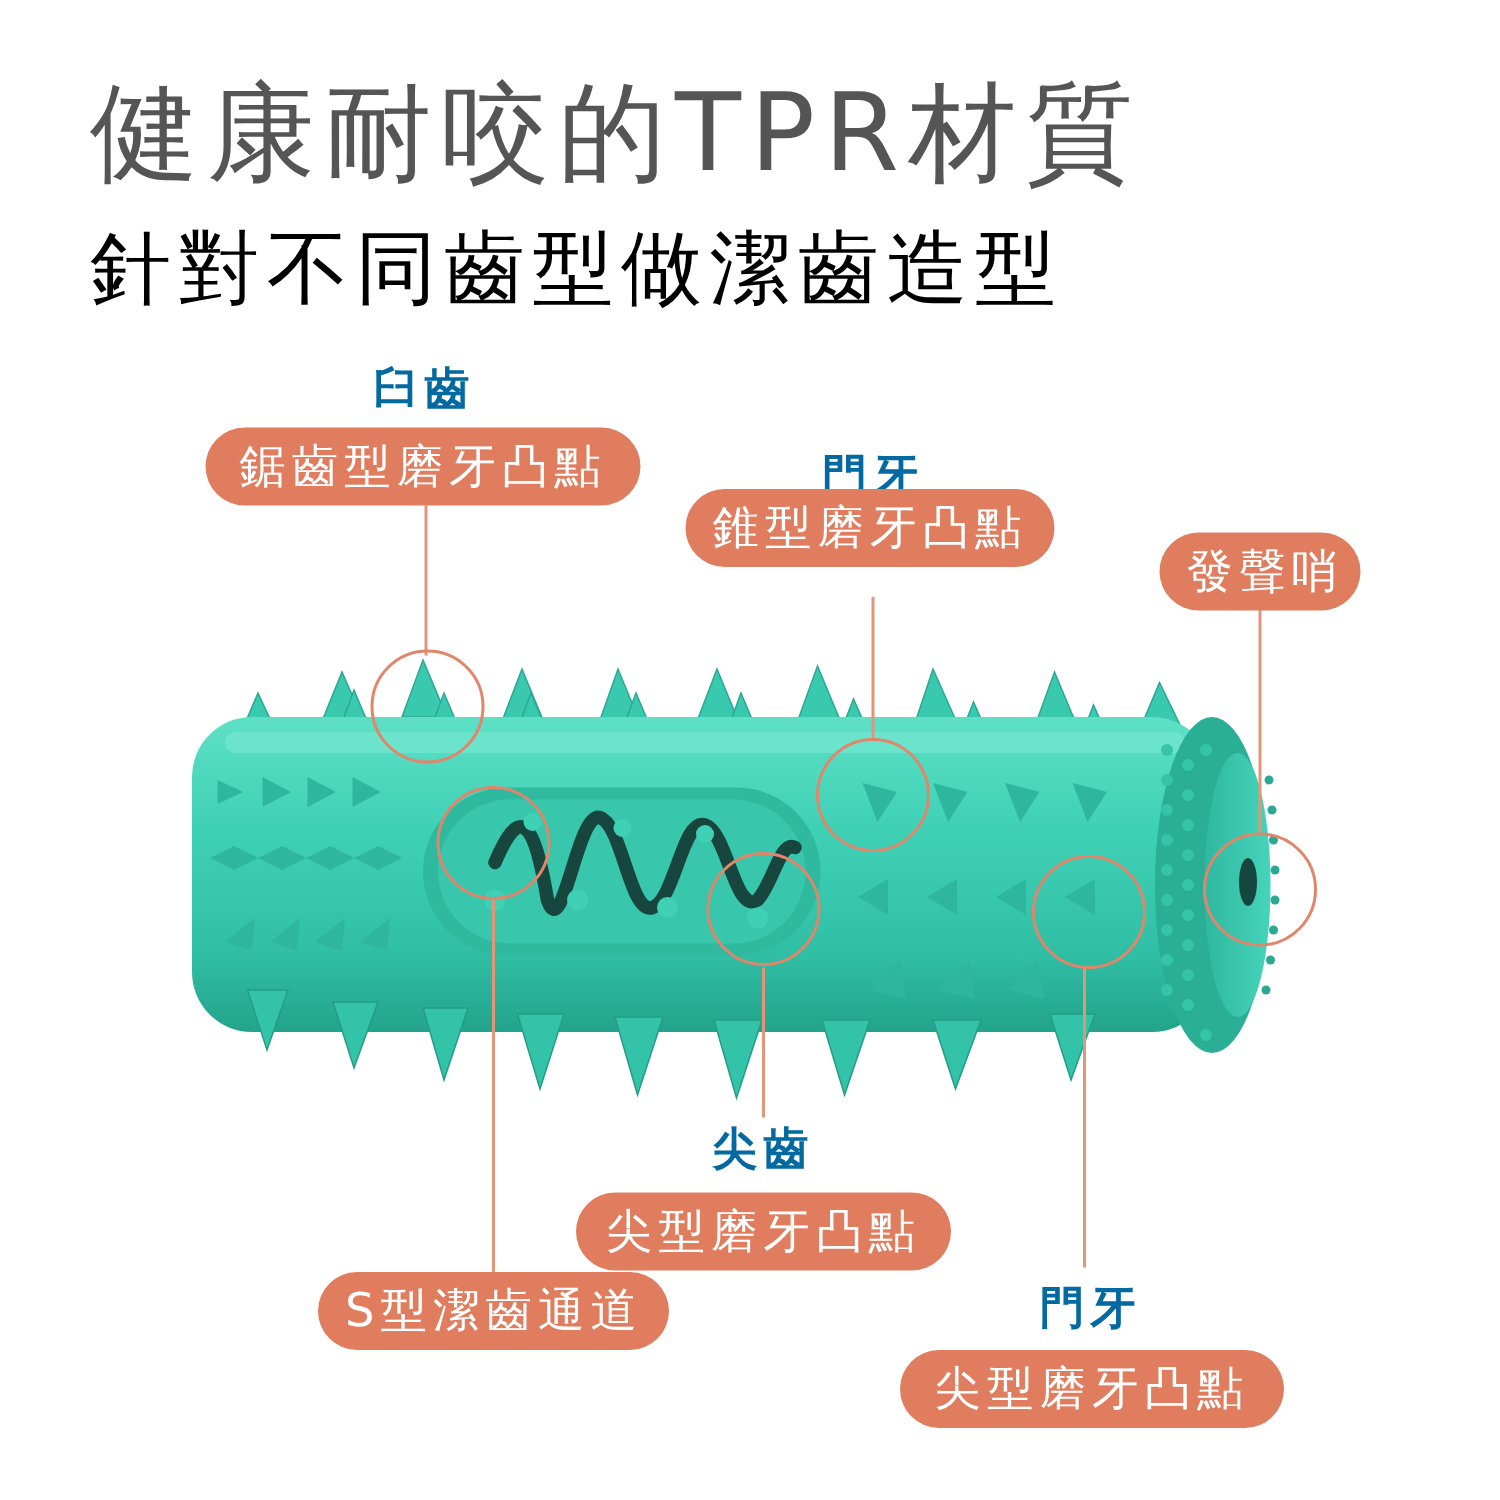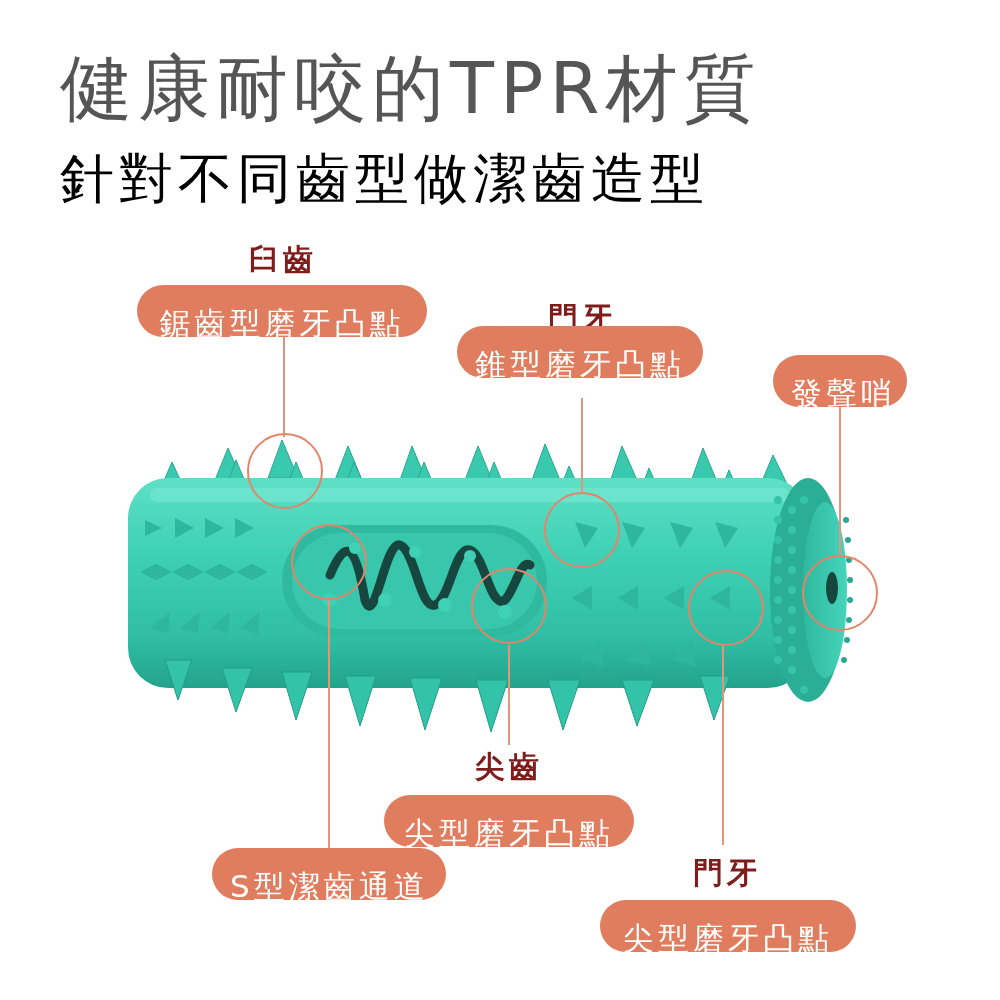--- a/index.html
+++ b/index.html
@@ -1,20 +1,20 @@
 <!DOCTYPE html>
 <html><head>
 <meta charset="utf-8">
 <style>
   html,body{margin:0;padding:0;background:#ffffff;}
   body{width:1000px;height:1000px;position:relative;overflow:hidden;font-family:"DejaVu Sans","Liberation Sans",sans-serif;}
   .title{position:absolute;left:60px;top:52px;font-size:72px;font-weight:normal;color:#555555;letter-spacing:6px;line-height:1;white-space:nowrap;}
   .subtitle{position:absolute;left:60px;top:152px;font-size:54px;color:#000000;letter-spacing:5px;line-height:1;white-space:nowrap;font-weight:400;}
-  .cap{position:absolute;color:#7f1d1d;font-weight:bold;font-size:30px;letter-spacing:4px;line-height:1;white-space:nowrap;transform:translateX(-50%);}
-  .pill{position:absolute;background:#e07d5e;color:#ffffff;border-radius:28px;height:52px;line-height:52px;font-size:31px;letter-spacing:4px;text-align:center;white-space:nowrap;box-sizing:border-box;padding:12px 18px;}
+  .cap{position:absolute;color:#0369a1;font-weight:bold;font-size:30px;letter-spacing:4px;line-height:1;white-space:nowrap;transform:translateX(-50%);}
+  .pill{position:absolute;background:#e07d5e;color:#ffffff;border-radius:28px;height:52px;line-height:52px;font-size:31px;letter-spacing:4px;text-align:center;white-space:nowrap;box-sizing:border-box;padding:0 18px;}
   .line{position:absolute;width:2px;background:#e3957a;}
   .circle{position:absolute;border:2px solid #e0866a;border-radius:50%;box-sizing:border-box;}
   .toy{position:absolute;left:0;top:0;}
 </style>
 </head>
 <body>
 
 <div class="title">健康耐咬的TPR材質</div>
 <div class="subtitle">針對不同齒型做潔齒造型</div>
 

